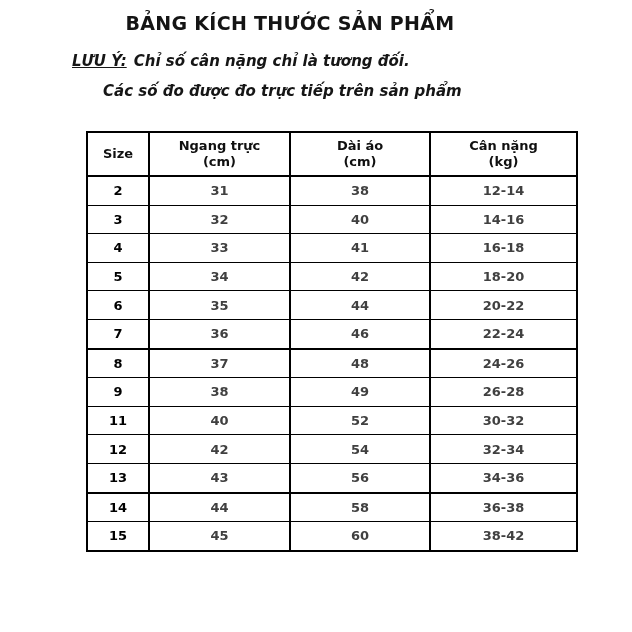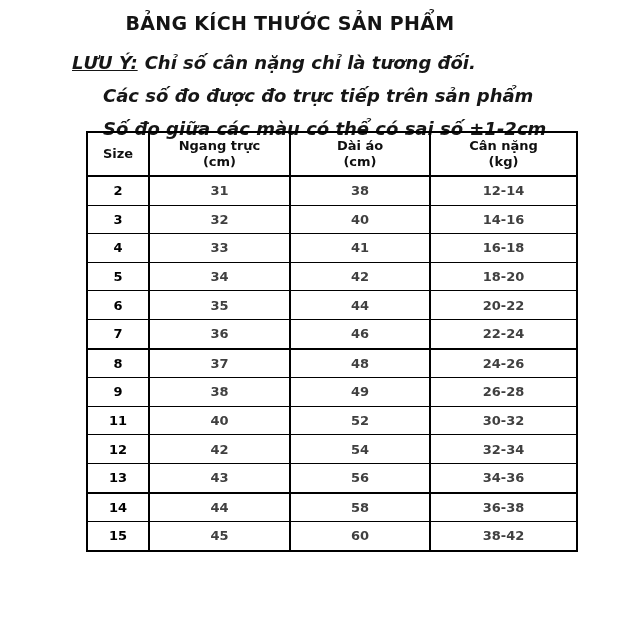--- a/index.html
+++ b/index.html
@@ -24,21 +24,21 @@
     text-align: center;
     font-size: 19px;
     font-weight: bold;
     letter-spacing: 0.3px;
     color: #141414;
   }
   .notes {
     position: absolute;
     top: 52px;
     left: 72px;
-    font-size: 18px;
+    font-size: 15px;
     font-weight: bold;
     font-style: italic;
     color: #161616;
   }
   .note-line {
     margin-bottom: 12px;
     white-space: nowrap;
   }
   .note-label {
     text-decoration: underline;
@@ -96,21 +96,20 @@
 
 <div class="sheet">
 
   <div class="title">BẢNG KÍCH THƯỚC SẢN PHẨM</div>
 
   <div class="notes">
     <div class="note-line">
       <span class="note-label">LƯU Ý:</span><span>Chỉ số cân nặng chỉ là tương đối.</span>
     </div>
     <div class="note-line note-indent">Các số đo được đo trực tiếp trên sản phẩm</div>
-    <div class="note-line note-indent">Số đo giữa các màu có thể có sai số ±1-2cm</div>
   </div>
 
   <table class="size-table">
     <colgroup>
       <col class="col-size">
         <col class="col-chest">
         <col class="col-length">
         <col class="col-weight">
     </colgroup>
     <thead>

